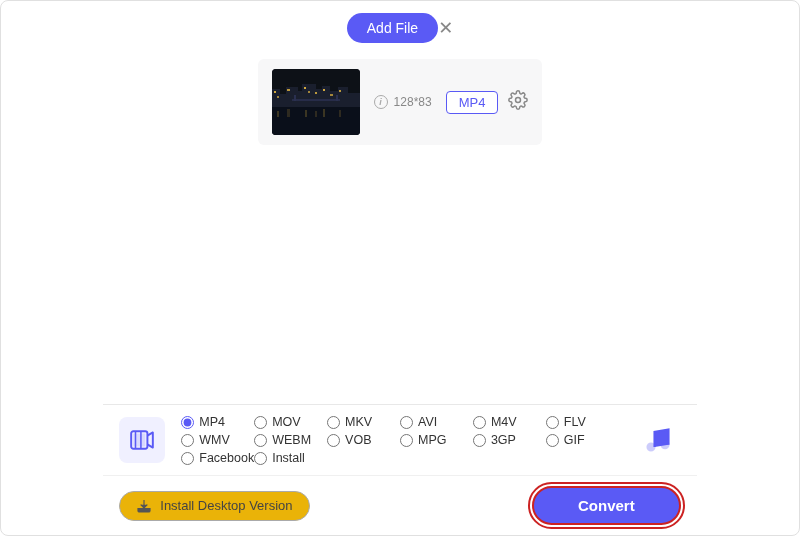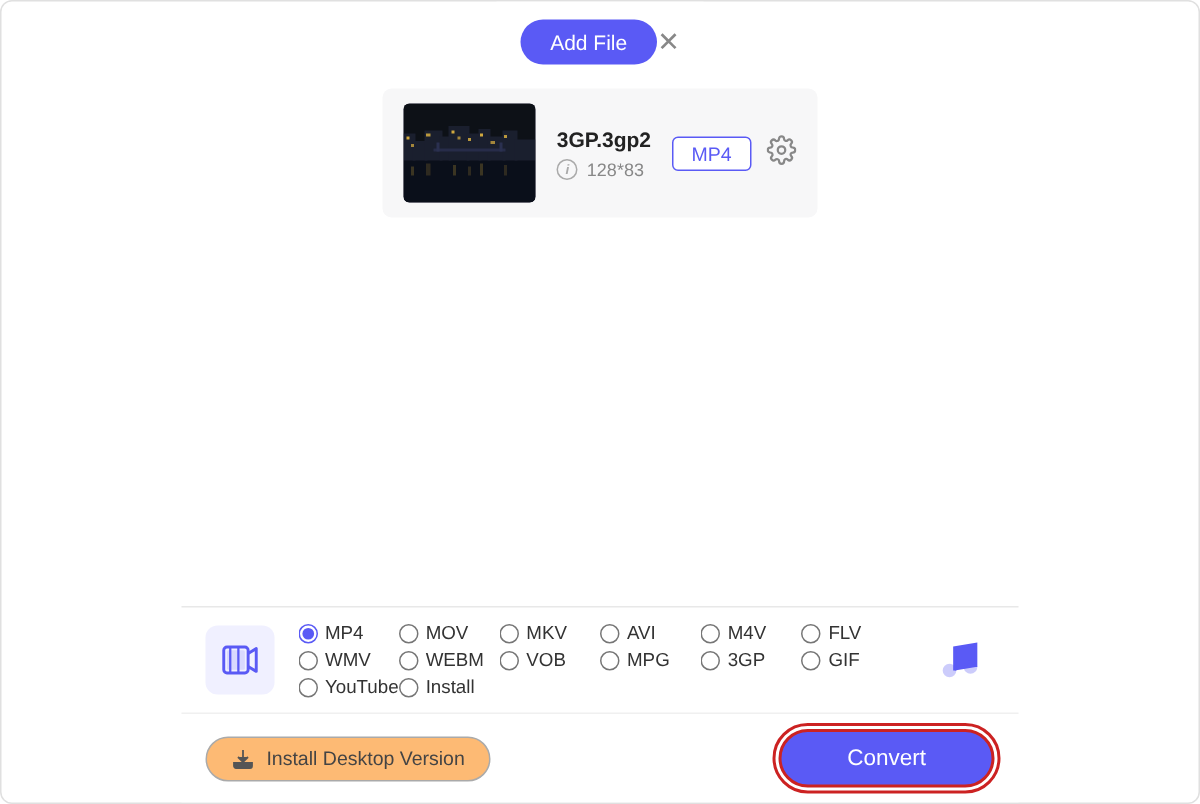--- a/index.html
+++ b/index.html
@@ -225,40 +225,40 @@
       padding: 10px 16px;
     }
 
     .install-btn {
       display: flex;
       align-items: center;
       gap: 8px;
       border: 1.5px solid #aaa;
       border-radius: 20px;
       padding: 6px 16px;
-      background: #fdba74;
+      background: #eab308;
       cursor: pointer;
       font-size: 13px;
       color: #444;
     }
 
     .install-btn svg {
       width: 16px;
       height: 16px;
       fill: #555;
     }
 
     .convert-btn {
       background: #5a5af5;
       color: #fff;
       border: 2.5px solid #cc2222;
       border-radius: 22px;
       padding: 9px 44px;
       font-size: 15px;
-      font-weight: 400;
+      font-weight: 700;
       cursor: pointer;
       outline: 2px solid #cc2222;
       outline-offset: 2px;
     }
   </style>
 </head>
 <body>
 
 <div class="app-window">
 
@@ -305,21 +305,20 @@
           <rect x="51" y="40" width="2" height="8" fill="#ffcc44" opacity="0.2"></rect>
           <rect x="67" y="41" width="2" height="7" fill="#ffcc44" opacity="0.15"></rect>
 
           <rect x="20" y="30" width="48" height="2" fill="#2a3050" opacity="0.8"></rect>
           <rect x="22" y="26" width="2" height="6" fill="#2a3050"></rect>
           <rect x="64" y="26" width="2" height="6" fill="#2a3050"></rect>
         </svg>
       </div>
 
       <div class="file-info">
-        <div class="file-name">3GP.3gp2</div>
         <div class="file-meta">
           <span class="info-icon">i</span>
           <span>128*83</span>
         </div>
       </div>
 
       <div class="file-actions">
         <button class="format-badge">MP4</button>
         <button class="settings-icon-btn">
           <svg width="20" height="20" viewBox="0 0 24 24" fill="none" stroke="#888" stroke-width="1.8" xmlns="http://www.w3.org/2000/svg">
@@ -392,21 +391,21 @@
         <label class="radio-option">
           <input type="radio" name="format" value="3gp" style=""> 
             <span>3GP</span>
         </label>
         <label class="radio-option">
           <input type="radio" name="format" value="gif" style=""> 
             <span>GIF</span>
         </label>
         <label class="radio-option">
           <input type="radio" name="format" value="youtube" style=""> 
-            <span>YouTube</span>
+            <span>Facebook</span>
         </label>
         <label class="radio-option">
           <input type="radio" name="format" value="facebook" style=""> 
             <span>Install</span>
         </label>
       </div>
 
       <div class="music-icon-box">
         <svg viewBox="0 0 24 24" xmlns="http://www.w3.org/2000/svg" fill="none" stroke="#5a5af5" stroke-width="1.8">
           <path d="M9 18V5l12-2v13"></path>

